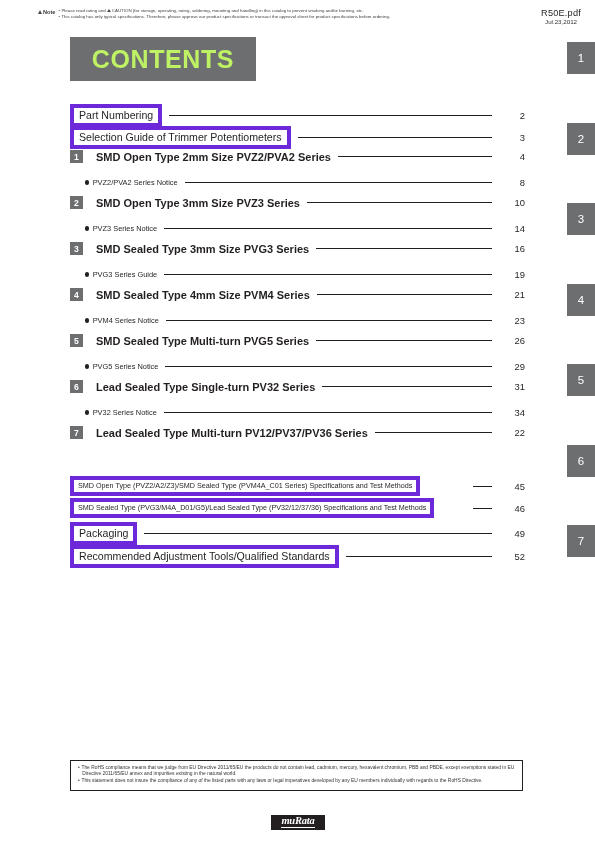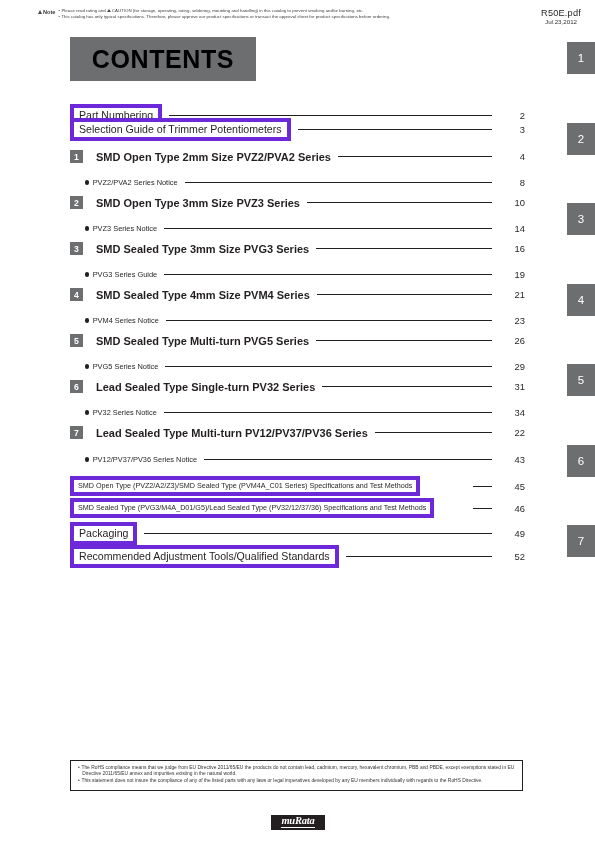--- a/index.html
+++ b/index.html
@@ -92,21 +92,21 @@
     left: 70px;
     top: 37px;
     width: 186px;
     height: 44px;
     background: #6d6e70;
     display: flex;
     align-items: center;
     justify-content: center;
   }
   .contents-banner span {
-    color: #000000;
+    color: #bef264;
     font-size: 25px;
     font-weight: bold;
     letter-spacing: 0.6px;
   }
 
   
   .toc {
     position: absolute;
     left: 70px;
     top: 104px;
@@ -278,21 +278,21 @@
 <div class="contents-banner">
   <span>CONTENTS</span>
 </div>
 
 <div class="toc" style="position: absolute; height: 470px;">
     <div class="toc-row" style="position: absolute; top: 0px; left: 0px;">
       <div class="boxed-title">Part Numbering</div>
       <div class="leader"></div>
       <div class="page-num">2</div>
     </div>
-    <div class="toc-row" style="position: absolute; top: 14px; left: 0px; align-items: center;">
+    <div class="toc-row" style="position: absolute; top: 22px; left: 0px; align-items: center;">
       <div class="boxed-title">Selection Guide of Trimmer Potentiometers</div>
       <div class="leader"></div>
       <div class="page-num">3</div>
     </div>
     <div class="toc-row" style="position: absolute; top: 46px; left: 0px;">
       <div class="num-box">1</div>
       <div class="num-title">SMD Open Type 2mm Size PVZ2/PVA2 Series</div>
       <div class="leader"></div>
       <div class="page-num">4</div>
     </div>
@@ -360,26 +360,20 @@
       <div class="sub-bullet"></div>
       <div class="sub-title">PV32 Series Notice</div>
       <div class="leader"></div>
       <div class="page-num">34</div>
     </div>
     <div class="toc-row" style="position: absolute; top: 322px; left: 0px;">
       <div class="num-box">7</div>
       <div class="num-title">Lead Sealed Type Multi-turn PV12/PV37/PV36 Series</div>
       <div class="leader"></div>
       <div class="page-num">22</div>
-    </div>
-    <div class="toc-row" style="position: absolute; top: 350px; left: 0px;">
-      <div class="sub-bullet"></div>
-      <div class="sub-title">PV12/PV37/PV36 Series Notice</div>
-      <div class="leader"></div>
-      <div class="page-num">43</div>
     </div>
     <div class="toc-row" style="position: absolute; top: 372px; left: 0px;">
       <div class="boxed-title small">SMD Open Type (PVZ2/A2/Z3)/SMD Sealed Type (PVM4A_C01 Series) Specifications and Test Methods</div>
       <div class="leader-spacer"></div>
       <div class="leader short"></div>
       <div class="page-num">45</div>
     </div>
     <div class="toc-row" style="position: absolute; top: 394px; left: 0px;">
       <div class="boxed-title small">SMD Sealed Type (PVG3/M4A_D01/G5)/Lead Sealed Type (PV32/12/37/36) Specifications and Test Methods</div>
       <div class="leader-spacer"></div>

